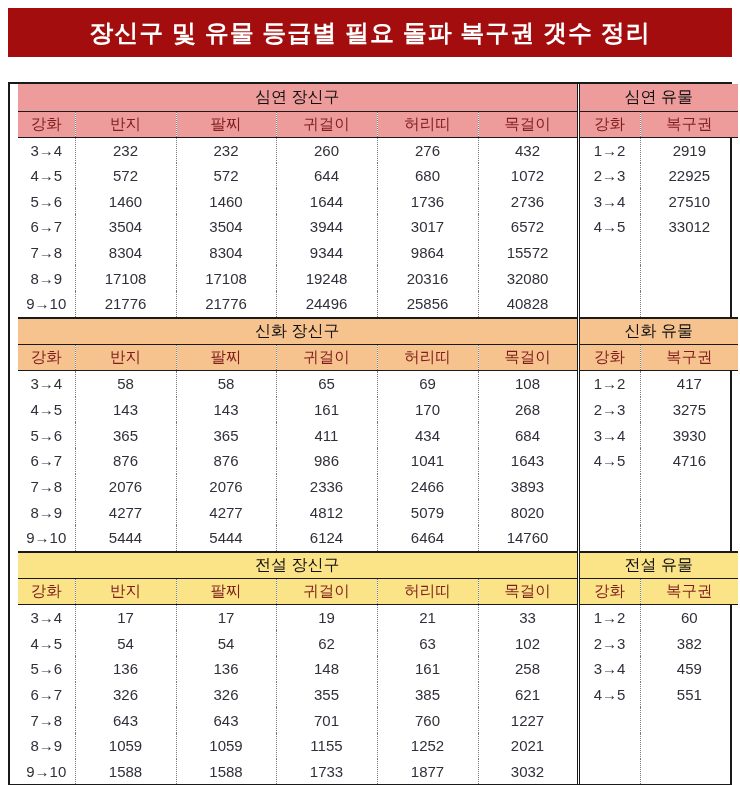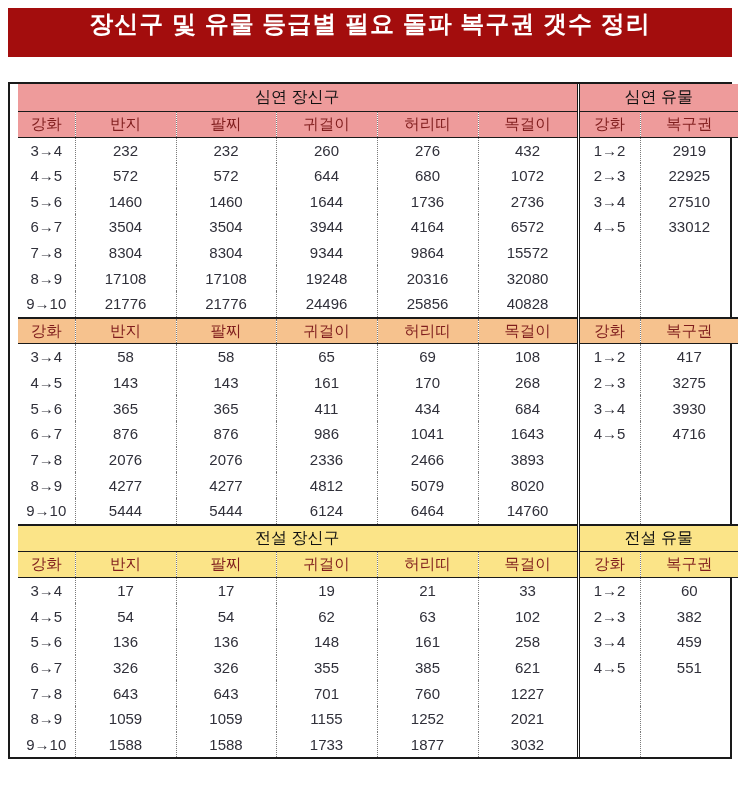--- a/index.html
+++ b/index.html
@@ -14,21 +14,21 @@
   }
   *{box-sizing:border-box;}
   html,body{margin:0;padding:0;}
   body{
     width:740px;height:785px;background:#FFFFFF;
     font-family:"Liberation Sans","DejaVu Sans",sans-serif;
     overflow:hidden;
   }
   .banner{
     margin:8px 8px 0 8px;height:49px;background:var(--banner-bg);
-    display:flex;justify-content:center;
+    display:flex;align-items:center;justify-content:center;
   }
   .banner .banner-text{
     color:var(--banner-text);font-size:24px;font-weight:bold;letter-spacing:1px;
     white-space:nowrap;
   }
   .tables{
     margin:25px 8px 0 8px;border:2px solid var(--border);background:#fff;padding-left:8px;
   }
   table.tier-table{
     border-collapse:collapse;table-layout:fixed;width:100%;
@@ -119,21 +119,21 @@
           <td class="sep-dot">1736</td>
           <td class="sep-dot">2736</td>
           <td class="sep-table">3→4</td>
           <td class="sep-dot">27510</td>
         </tr>
         <tr>
           <td>6→7</td>
           <td class="sep-dot">3504</td>
           <td class="sep-dot">3504</td>
           <td class="sep-dot">3944</td>
-          <td class="sep-dot">4164</td>
+          <td class="sep-dot">3017</td>
           <td class="sep-dot">6572</td>
           <td class="sep-table">4→5</td>
           <td class="sep-dot">33012</td>
         </tr>
         <tr>
           <td>7→8</td>
           <td class="sep-dot">8304</td>
           <td class="sep-dot">8304</td>
           <td class="sep-dot">9344</td>
           <td class="sep-dot">9864</td>
@@ -169,20 +169,24 @@
       <col style="width:57px">
         <col style="width:101px">
         <col style="width:100px">
       <col style="width:101px">
         <col style="width:101px">
         <col style="width:100px">
       <col style="width:62px">
         <col style="width:98px">
     </colgroup>
     <thead class="bg-myth">
+      <tr class="row-title">
+        <th colspan="6">신화 장신구</th>
+        <th colspan="2" class="sep-table">신화 유물</th>
+      </tr>
       <tr class="row-head">
         <th>강화</th>
         <th class="sep-dot">반지</th>
         <th class="sep-dot">팔찌</th>
         <th class="sep-dot">귀걸이</th>
         <th class="sep-dot">허리띠</th>
         <th class="sep-dot">목걸이</th>
         <th class="sep-table">강화</th>
         <th class="sep-dot">복구권</th>
       </tr>

